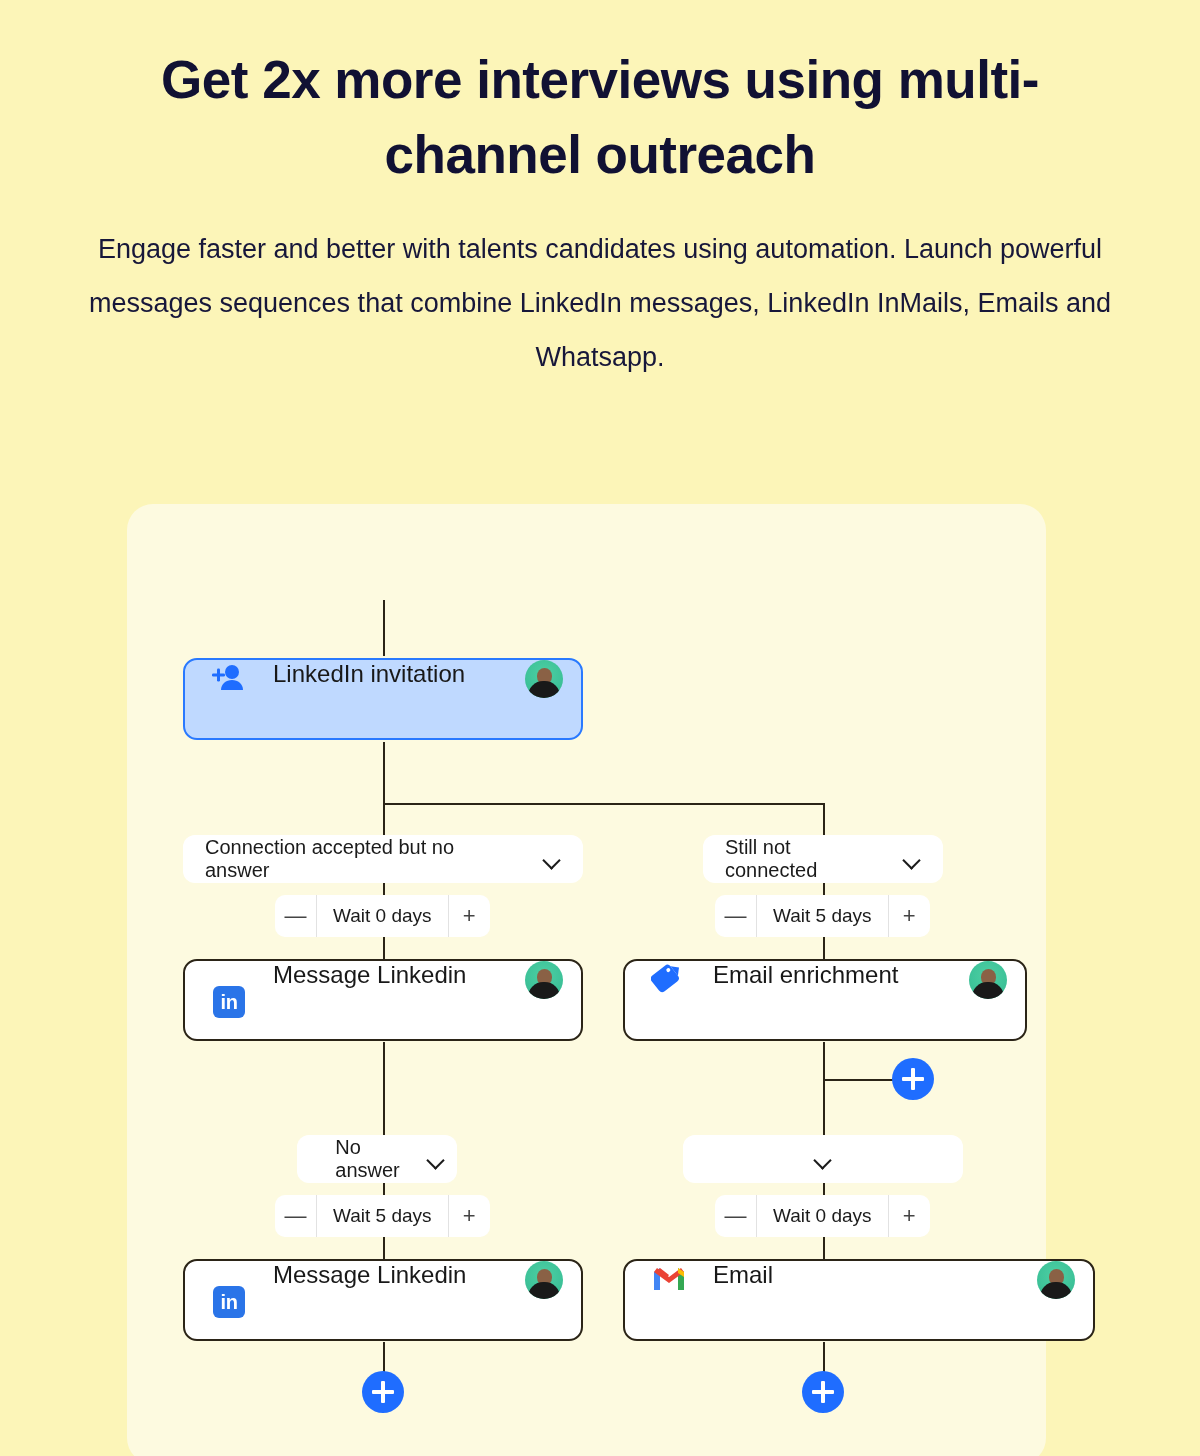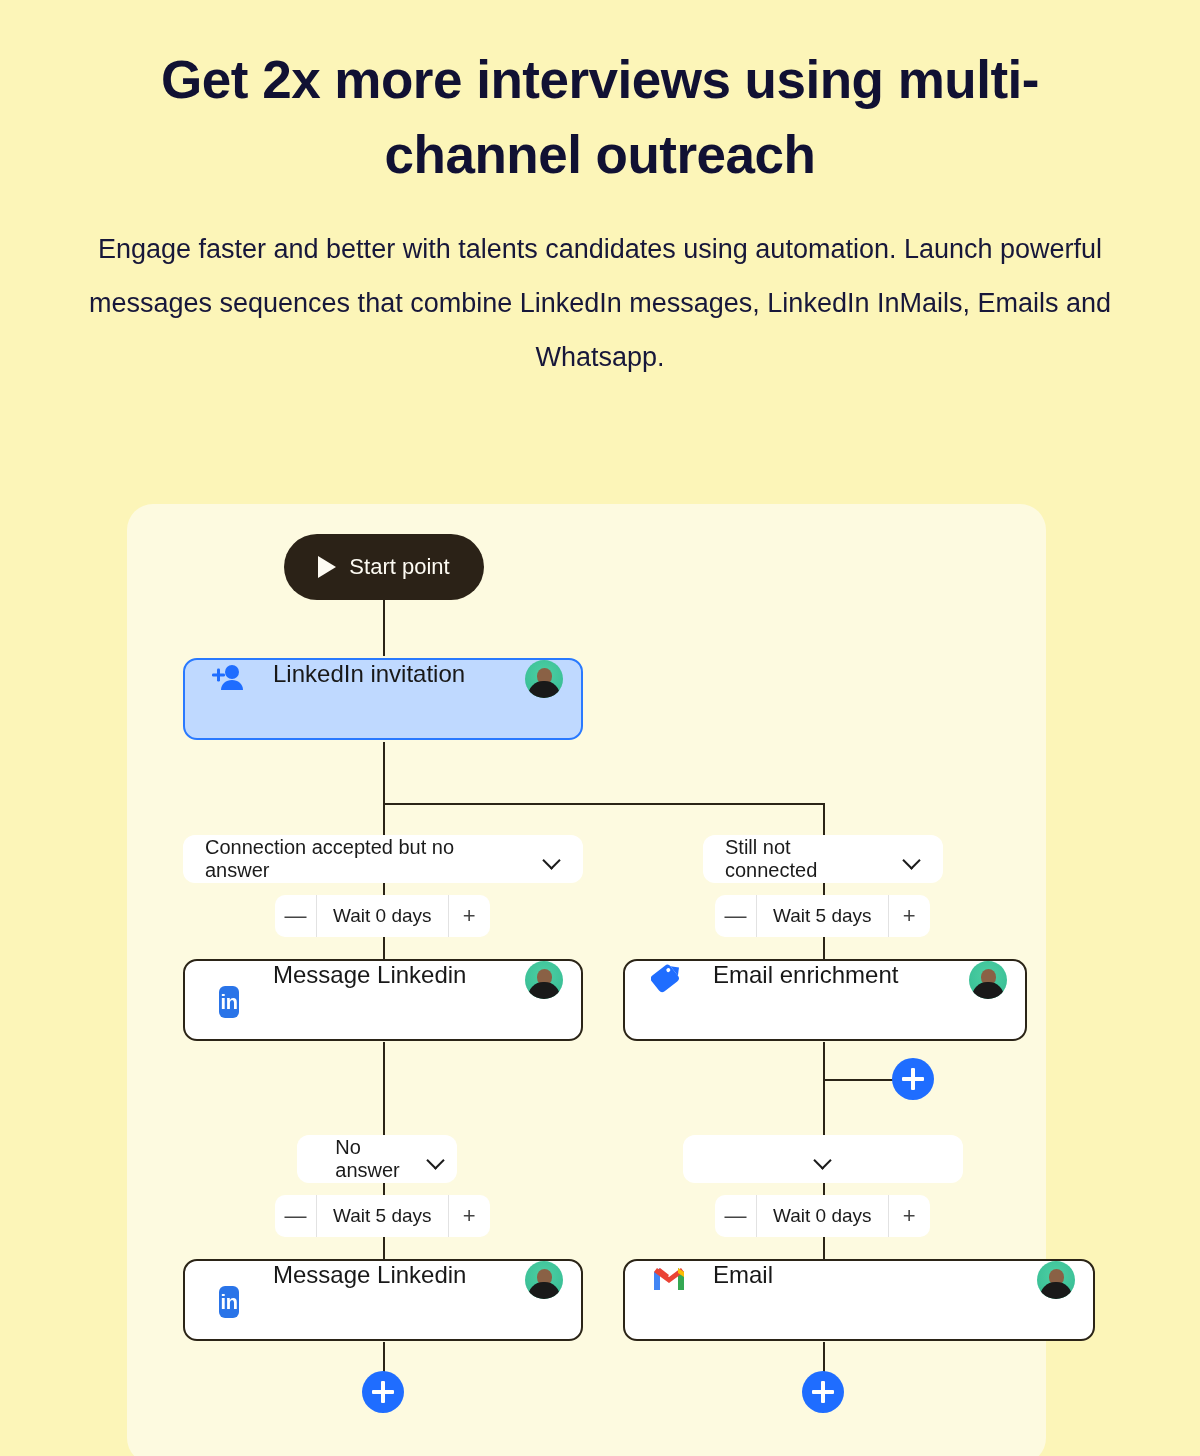--- a/index.html
+++ b/index.html
@@ -198,21 +198,21 @@
     content: "";
     position: absolute;
     background: #fff;
     border-radius: 1px;
   }
   .plus-node::before { left: 10px; top: 19px; width: 22px; height: 4px; }
   .plus-node::after  { left: 19px; top: 10px; width: 4px; height: 22px; }
 
   
   .li-badge {
-    width: 20px; height: 32px;
+    width: 32px; height: 32px;
     background: #2a74e8;
     border-radius: 6px;
     color: #fff;
     font-size: 20px;
     font-weight: 700;
     display: flex; align-items: center; justify-content: center;
     line-height: 1;
     letter-spacing: -0.5px;
     margin-top: 45px;
   }
@@ -255,24 +255,20 @@
   <div class="line v" style="left:823px; top:1182px; height:16px;"></div>
 
   <div class="line v" style="left:383px; top:1236px; height:24px;"></div>
 
   <div class="line v" style="left:823px; top:1236px; height:24px;"></div>
 
   <div class="line v" style="left:383px; top:1342px; height:34px;"></div>
 
   <div class="line v" style="left:823px; top:1342px; height:34px;"></div>
 
-  <div class="start-point">
-    <span class="play-tri"></span>
-    <span>Start point</span>
-  </div>
 
   <div class="card highlight" style="left:183px; top:658px; width:400px;">
     <span class="card-icon">
       <svg width="34" height="30" viewBox="0 0 34 30">
         <circle cx="20" cy="9" r="7" fill="#1f6dff"></circle>
         <path d="M9 27c0-6 5-10 11-10s11 4 11 10z" fill="#1f6dff"></path>
         <rect x="0" y="10.5" width="13" height="3" rx="1.2" fill="#1f6dff"></rect>
         <rect x="5" y="5.5" width="3" height="13" rx="1.2" fill="#1f6dff"></rect>
       </svg>
     </span>

